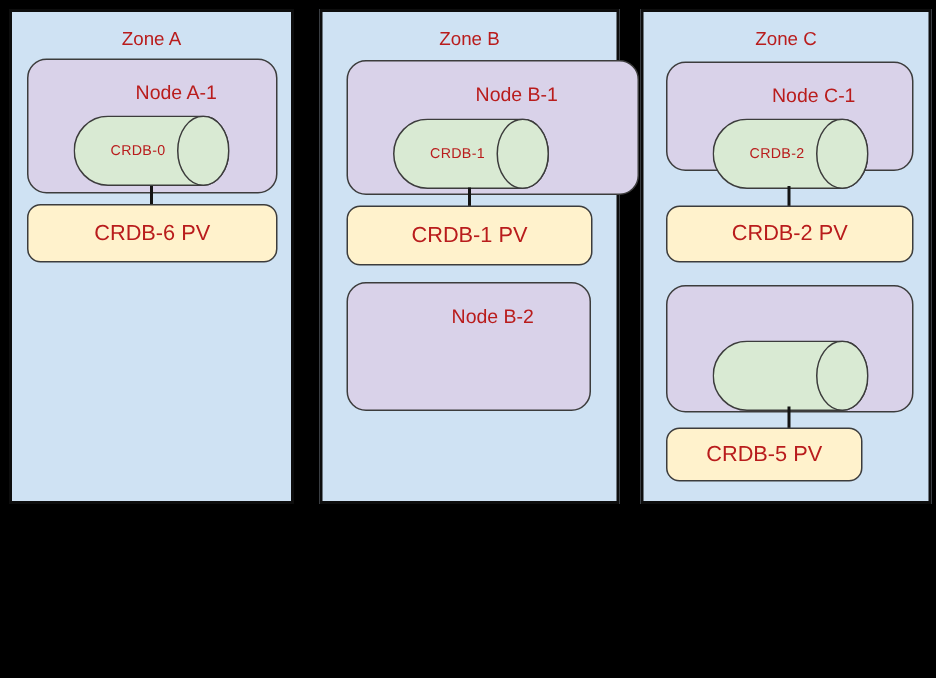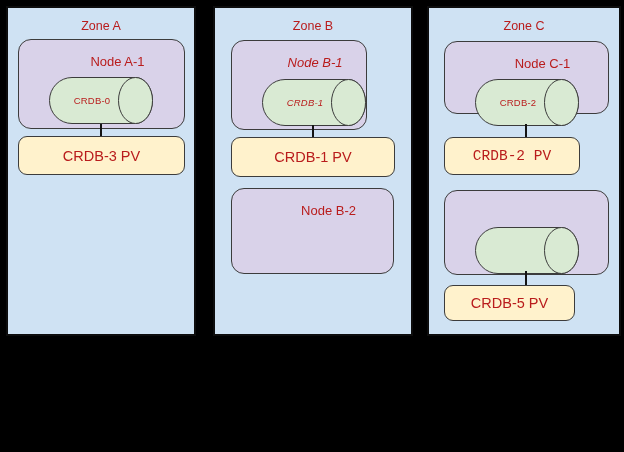--- a/index.html
+++ b/index.html
@@ -23,21 +23,21 @@
   .node{
     position:absolute;background:var(--node-fill,#d9d2e9);
     border:1px solid var(--shape-border,#3c3c3c);
     border-radius:13px;box-sizing:border-box;
   }
   .node-label{
     position:absolute;top:14px;left:0;width:100%;
     text-align:center;font-size:13px;line-height:15px;margin-left:16px;
   }
   .nodeA1{left:10px;top:31px;width:167px;height:90px;}
-  .nodeB1{left:16px;top:32px;width:136px;height:90px;font-style:italic;}
+  .nodeB1{left:16px;top:32px;width:195px;height:90px;}
   .nodeB2{left:16px;top:180px;width:163px;height:86px;padding-left:34px;}
   .nodeC1{left:15px;top:33px;width:165px;height:73px;}
   .nodeC2{left:15px;top:182px;width:165px;height:85px;}
   .cylinder{position:absolute;left:30px;width:104px;height:47px;}
   .cylA{top:37px;} .cylB{top:38px;} .cylC1{top:37px;} .cylC2{top:36px;}
   .cylinder svg{display:block;width:104px;height:47px;}
   .cyl-label{
     position:absolute;top:0;left:0;width:86px;height:47px;
     display:flex;align-items:center;justify-content:center;
     font-size:9.5px;letter-spacing:.2px;
@@ -51,21 +51,21 @@
   .conC2{left:96px;top:263px;height:15px;}
   .pv{
     position:absolute;background:var(--pv-fill,#fff2cc);
     border:1px solid var(--shape-border,#3c3c3c);
     border-radius:9px;box-sizing:border-box;
     display:flex;align-items:center;justify-content:center;
     font-size:14.5px;
   }
   .pvA{left:10px;top:128px;width:167px;height:39px;}
   .pvB{left:16px;top:129px;width:164px;height:40px;}
-  .pvC1{left:15px;top:129px;width:136px;height:38px;font-family:Liberation Mono, monospace;}
+  .pvC1{left:15px;top:129px;width:165px;height:38px;}
   .pvC2{left:15px;top:277px;width:131px;height:36px;}
   .cyl-body{fill:var(--cyl-fill,#d9ead3);stroke:var(--shape-border,#3c3c3c);stroke-width:1;}
 </style>
 </head>
 <body>
 
 <div class="stage">
 
   <section class="zone zoneA">
     <div class="zone-label">Zone A</div>
@@ -75,21 +75,21 @@
       <div class="cylinder cylA">
         <svg viewBox="0 0 104 47" aria-hidden="true">
           <path class="cyl-body" d="M 86.5 0.5 H 23 A 22.5 23 0 0 0 23 46.5 H 86.5 A 17 23 0 0 0 86.5 0.5 Z"></path>
           <ellipse class="cyl-body" cx="86.5" cy="23.5" rx="17" ry="23"></ellipse>
         </svg>
         <div class="cyl-label">CRDB-0</div>
       </div>
     </div>
     <div class="connector conA"></div>
     <div class="pv pvA">
-      <span>CRDB-3 PV</span>
+      <span>CRDB-6 PV</span>
     </div>
   </section>
 
   <section class="zone zoneB">
     <div class="zone-label">Zone B</div>
 
     <div class="node nodeB1">
       <div class="node-label">Node B-1</div>
       <div class="cylinder cylB">
         <svg viewBox="0 0 104 47" aria-hidden="true">

